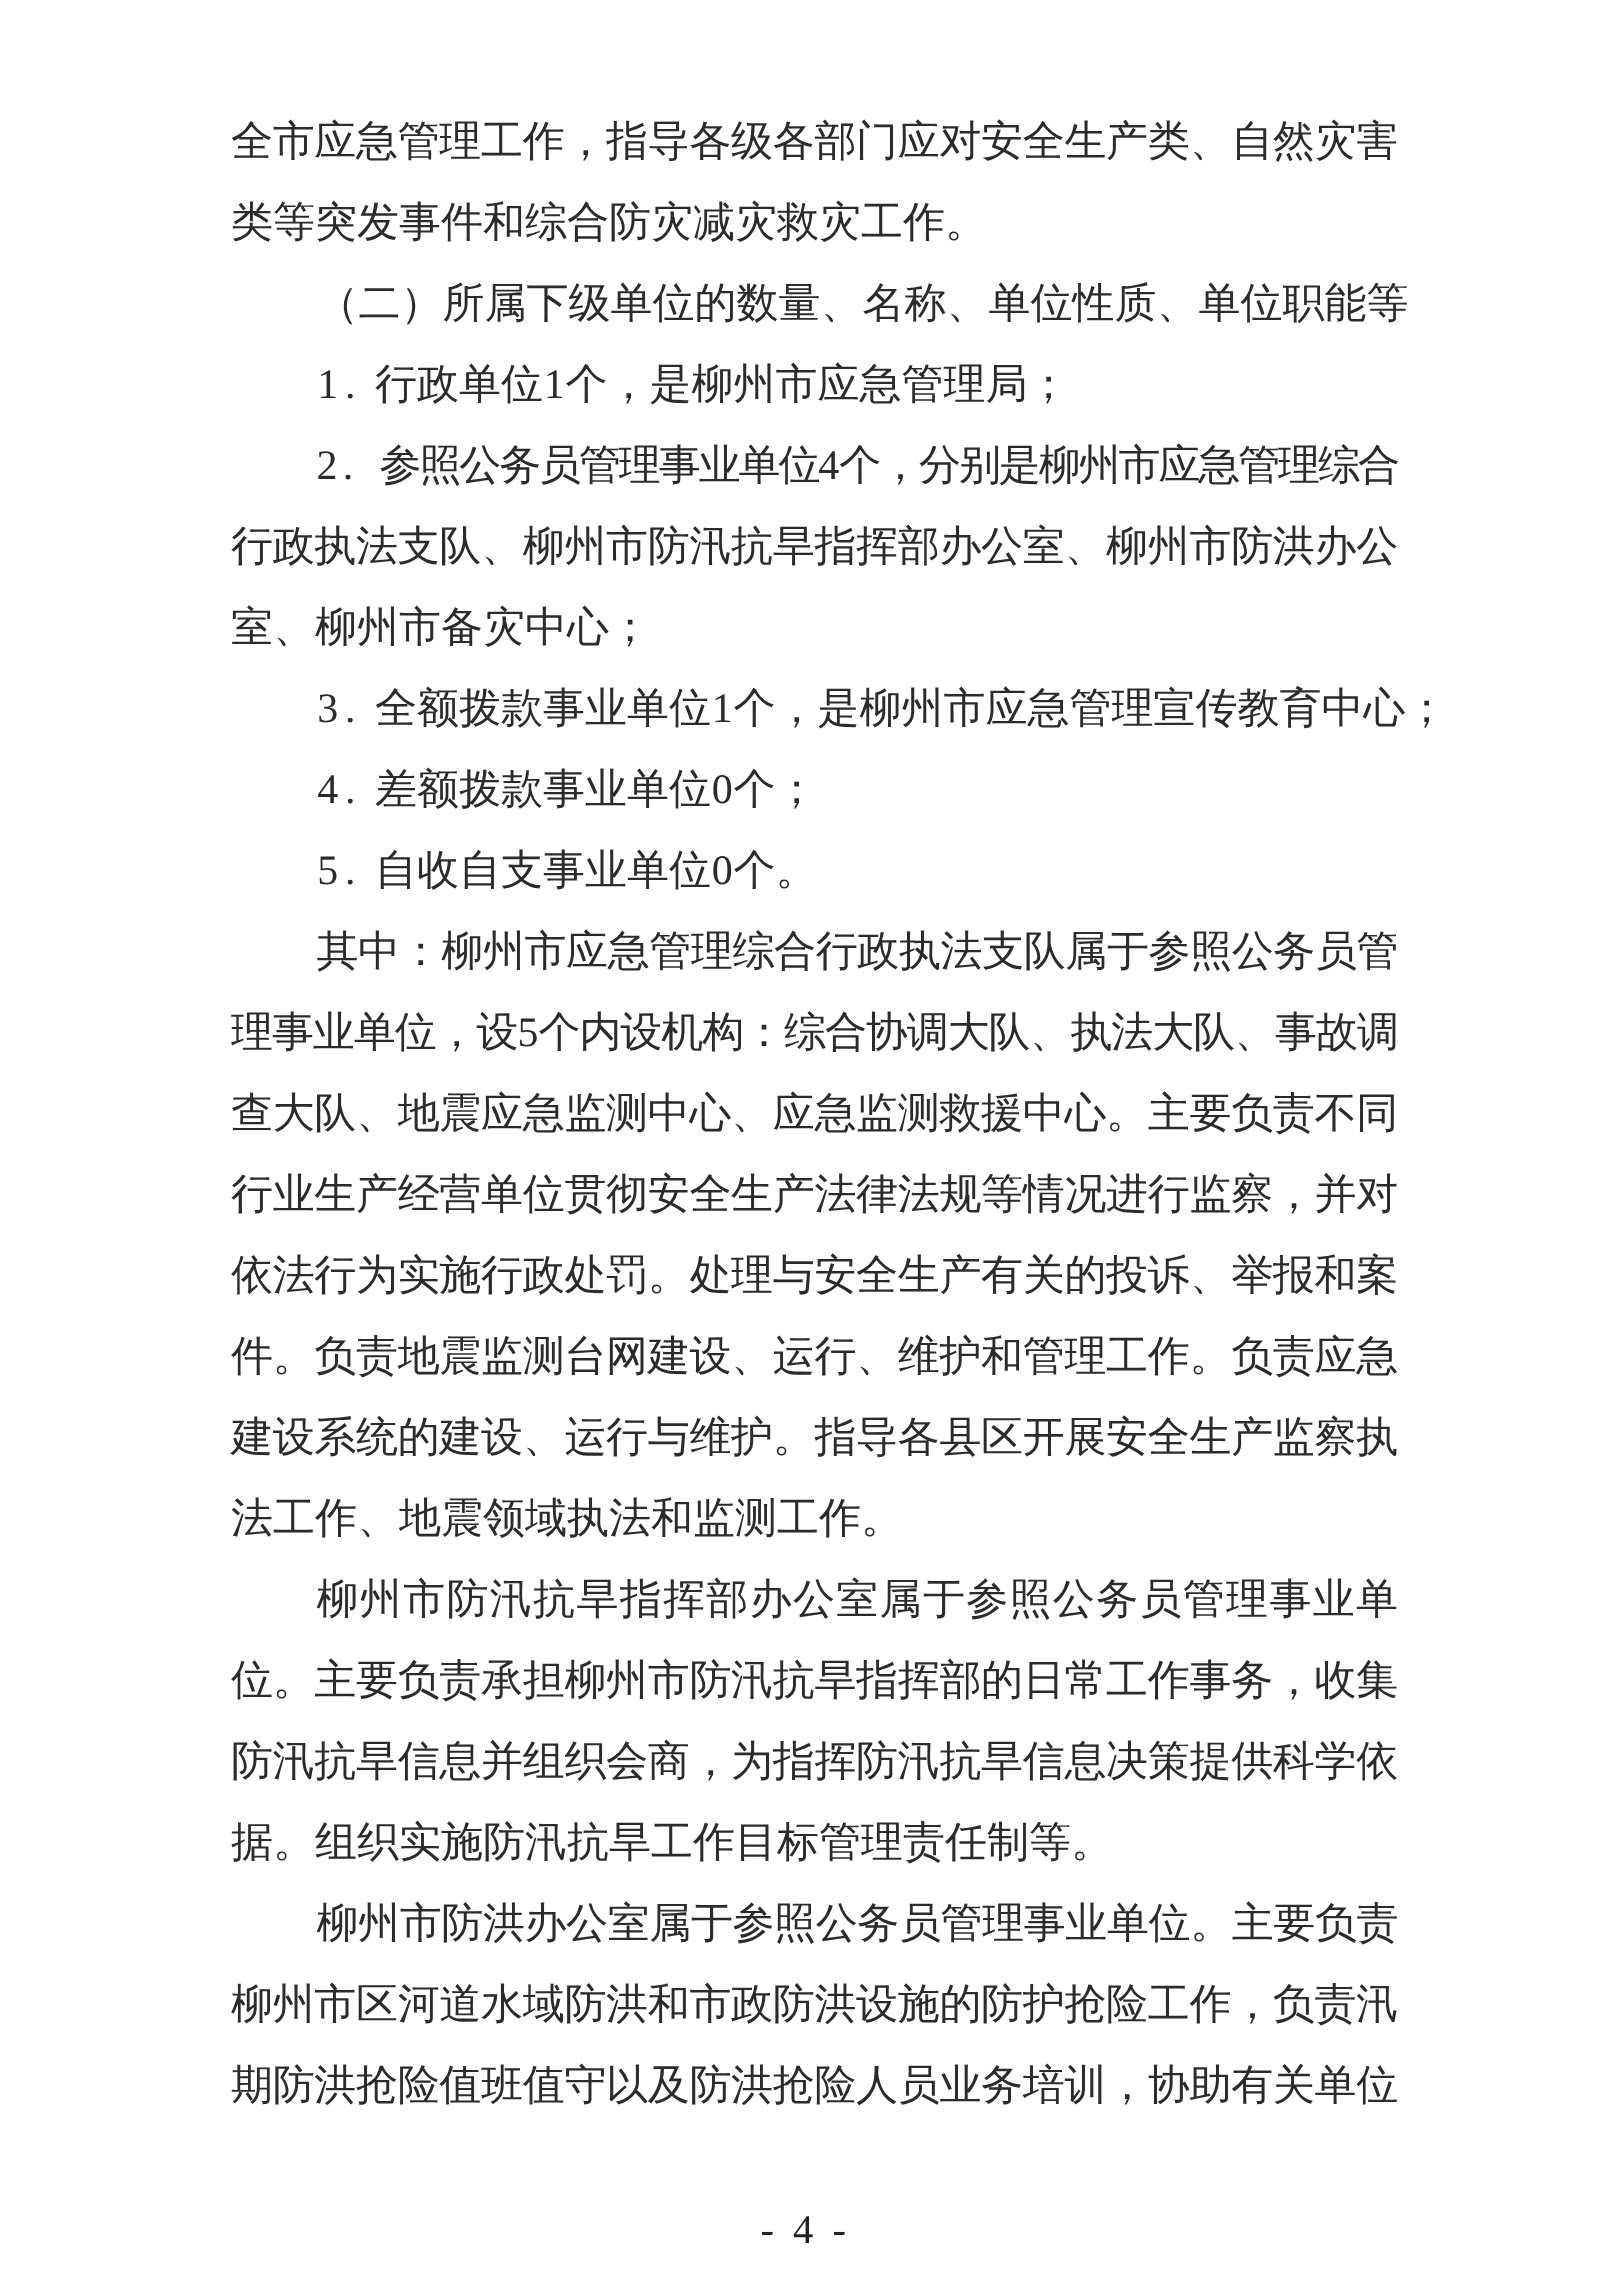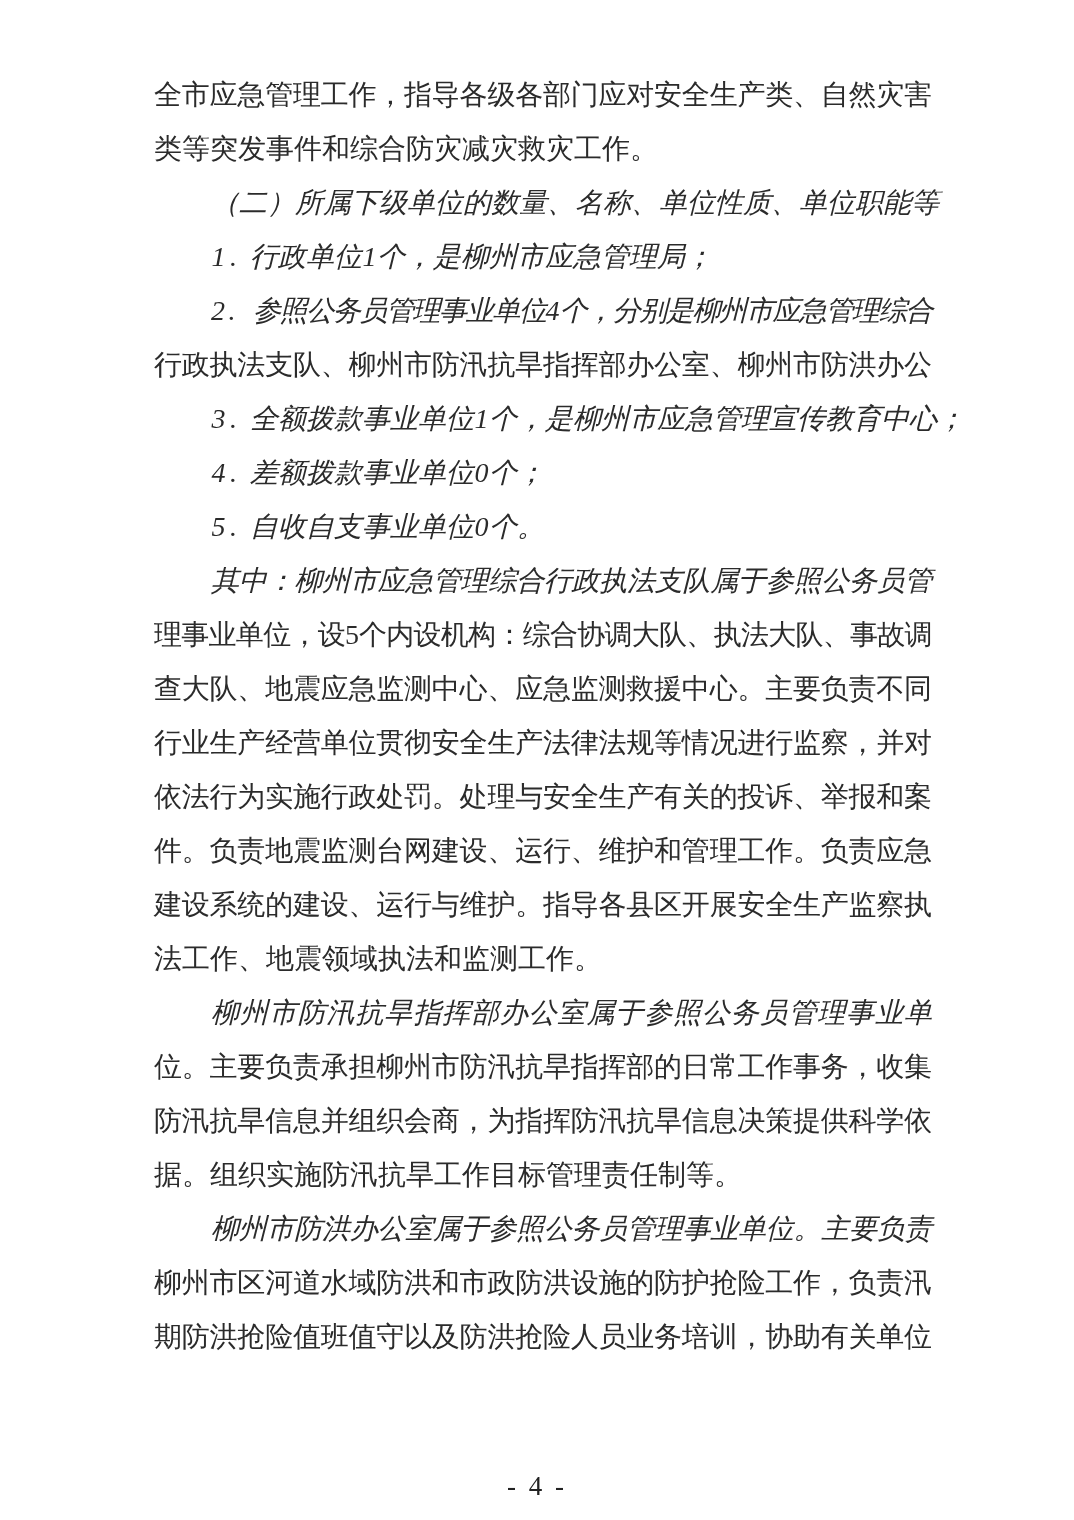--- a/index.html
+++ b/index.html
@@ -35,21 +35,20 @@
     text-align: center;
   }
   .line .ch.half {
     width: 15px;
   }
   .line .ch.sp {
     width: 9px;
   }
   .line.indent {
     padding-left: 57px;
-    font-style: italic;
   }
   .line.justify {
     display: flex;
     justify-content: space-between;
   }
   .line.justify .ch {
     width: auto;
     min-width: 14px;
     text-align: center;
   }
@@ -158,20 +157,21 @@
         <span class="ch">室</span>
         <span class="ch">、</span>
         <span class="ch">柳</span>
         <span class="ch">州</span>
         <span class="ch">市</span>
         <span class="ch">防</span>
         <span class="ch">洪</span>
         <span class="ch">办</span>
         <span class="ch">公</span>
       </div>
+      <div class="line"><span class="ch">室</span><span class="ch">、</span><span class="ch">柳</span><span class="ch">州</span><span class="ch">市</span><span class="ch">备</span><span class="ch">灾</span><span class="ch">中</span><span class="ch">心</span><span class="ch">；</span></div>
       <div class="line indent"><span class="ch half">3</span><span class="ch half">.</span><span class="ch sp"> </span><span class="ch">全</span><span class="ch">额</span><span class="ch">拨</span><span class="ch">款</span><span class="ch">事</span><span class="ch">业</span><span class="ch">单</span><span class="ch">位</span><span class="ch half">1</span><span class="ch">个</span><span class="ch">，</span><span class="ch">是</span><span class="ch">柳</span><span class="ch">州</span><span class="ch">市</span><span class="ch">应</span><span class="ch">急</span><span class="ch">管</span><span class="ch">理</span><span class="ch">宣</span><span class="ch">传</span><span class="ch">教</span><span class="ch">育</span><span class="ch">中</span><span class="ch">心</span><span class="ch">；</span></div>
       <div class="line indent"><span class="ch half">4</span><span class="ch half">.</span><span class="ch sp"> </span><span class="ch">差</span><span class="ch">额</span><span class="ch">拨</span><span class="ch">款</span><span class="ch">事</span><span class="ch">业</span><span class="ch">单</span><span class="ch">位</span><span class="ch half">0</span><span class="ch">个</span><span class="ch">；</span></div>
       <div class="line indent"><span class="ch half">5</span><span class="ch half">.</span><span class="ch sp"> </span><span class="ch">自</span><span class="ch">收</span><span class="ch">自</span><span class="ch">支</span><span class="ch">事</span><span class="ch">业</span><span class="ch">单</span><span class="ch">位</span><span class="ch half">0</span><span class="ch">个</span><span class="ch">。</span></div>
       <div class="line justify indent">
         <span class="ch">其</span>
         <span class="ch">中</span>
         <span class="ch">：</span>
         <span class="ch">柳</span>
         <span class="ch">州</span>
         <span class="ch">市</span>

